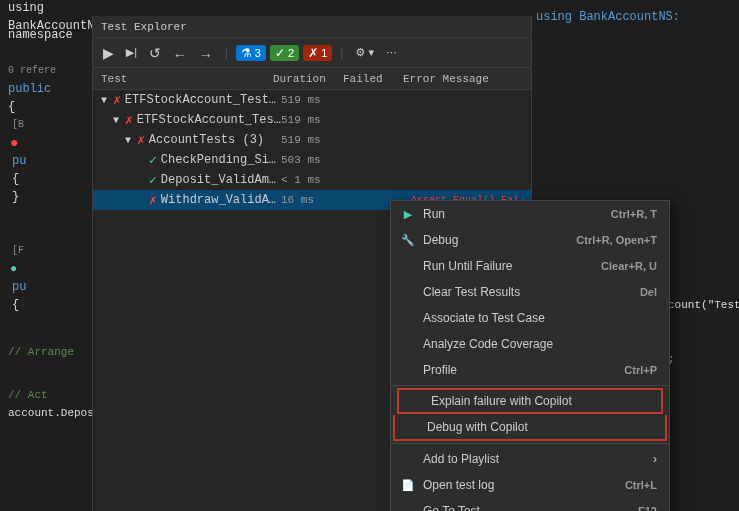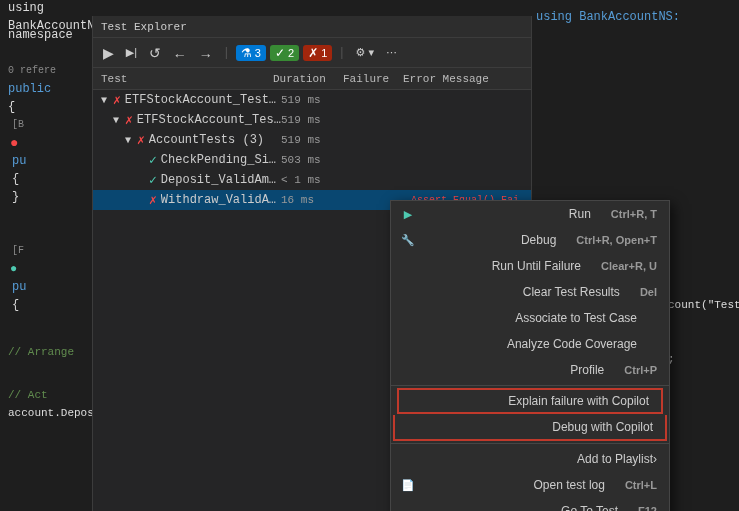--- a/index.html
+++ b/index.html
@@ -175,21 +175,21 @@
 
     .cm-icon {
       position: absolute;
       left: 8px;
       width: 18px;
       display: flex;
       align-items: center;
       justify-content: center;
     }
 
-    .cm-label { flex: 1; text-align: right; }
+    .cm-label { flex: 1; }
     .cm-shortcut { color: #999; font-size: 11px; margin-left: 20px; font-weight: bold; }
     .cm-arrow { color: #cccccc; margin-left: 8px; }
 
     .cm-separator {
       height: 1px;
       background: #454545;
       margin: 2px 0;
     }
 
     
@@ -293,21 +293,21 @@
     </span>
     <span style="color:#555; margin: 0 2px;">|</span>
     <button class="te-btn" style="font-size:11px;">⚙ ▾</button>
     <button class="te-btn" style="font-size:11px;">⋯</button>
   </div>
 
 
   <div class="te-header-row">
     <div class="col-test">Test</div>
     <div class="col-duration">Duration</div>
-    <div class="col-traits">Failure</div>
+    <div class="col-traits">Failed</div>
     <div class="col-error">Error Message</div>
   </div>
 
   <div class="te-tree">
 
     <div class="tree-row tree-indent-0">
       <span class="tree-arrow">▼</span>
       <span class="icon-fail">✗</span>
       <span class="tree-label">ETFStockAccount_Tests (3)</span>
       <span class="tree-duration">519 ms</span>

